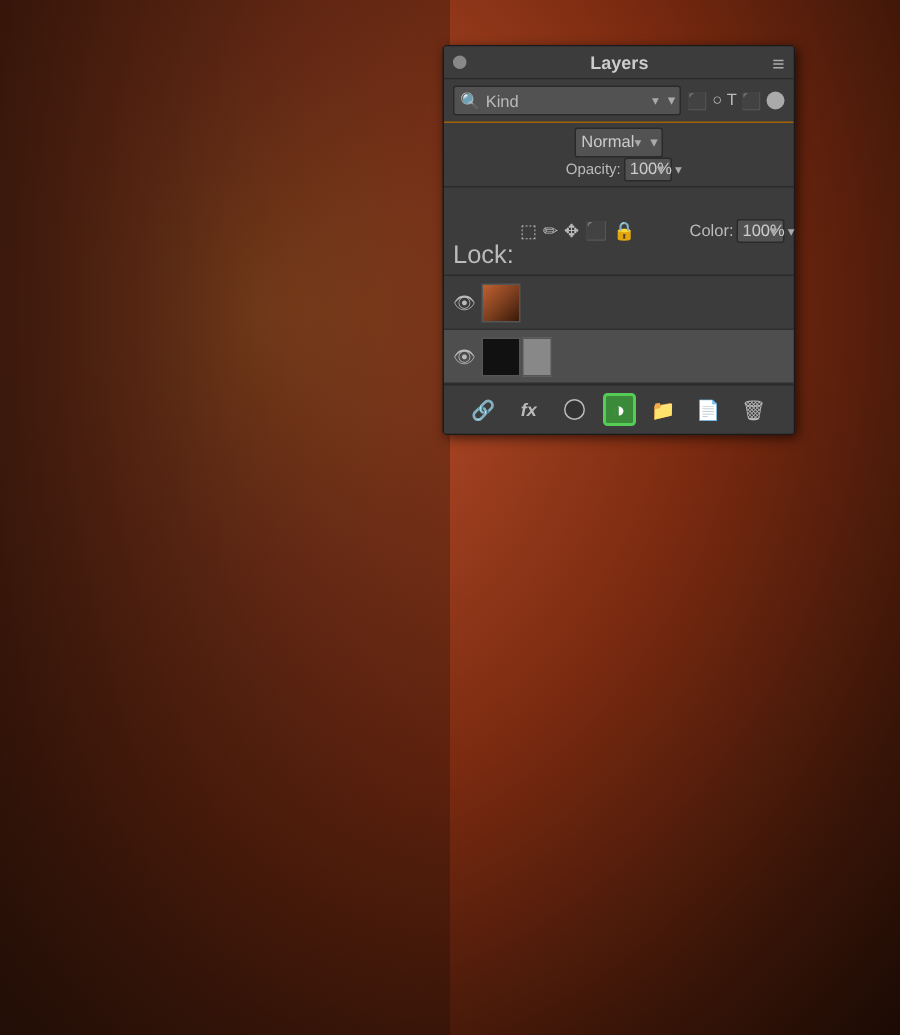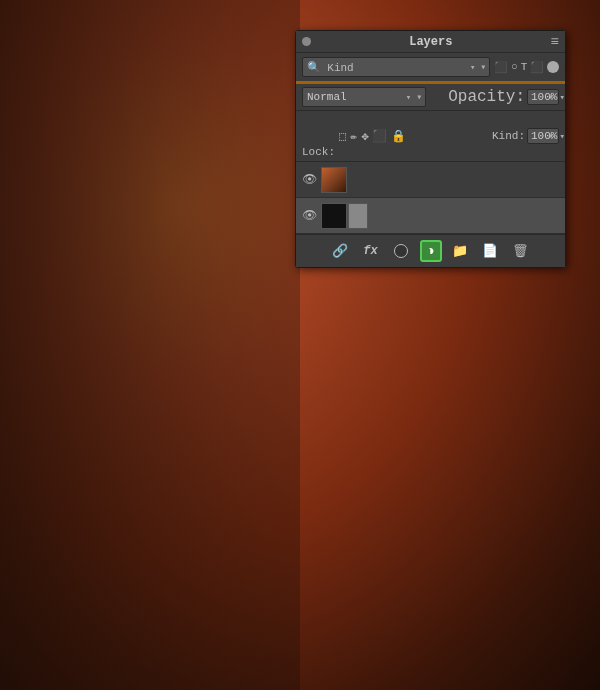--- a/index.html
+++ b/index.html
@@ -31,27 +31,26 @@
       height: 690px;
       background: linear-gradient(to right, rgba(20,10,5,0.7) 0%, rgba(20,10,5,0.3) 100%);
       z-index: 1;
     }
 
     
     .layers-panel {
       position: absolute;
       top: 30px;
       left: 295px;
-      width: 271px;
+      width: 235px;
       background: #3c3c3c;
       border: 1px solid #1a1a1a;
       border-radius: 3px;
       z-index: 10;
       box-shadow: 2px 2px 8px rgba(0,0,0,0.6);
-      font-family: Liberation Mono, monospace;
     }
 
     .panel-titlebar {
       display: flex;
       align-items: center;
       justify-content: space-between;
       background: #3c3c3c;
       padding: 4px 6px;
       border-bottom: 1px solid #2a2a2a;
       height: 22px;
@@ -116,23 +115,24 @@
       color: #bbb;
       font-size: 11px;
       cursor: pointer;
     }
 
     
     .blend-row {
       display: flex;
       align-items: center;
       padding: 3px 6px;
-      gap: 22px;
-      background: #3c3c3c;
-      border-top: 3px solid #a16207;
+      gap: 0;
+      background: #3c3c3c;
+      border-top: 1px solid #a16207;
+      flex-direction: column;
     }
 
     .blend-select {
       flex: 1;
       background: #525252;
       border: 1px solid #2a2a2a;
       color: #ccc;
       font-size: 11px;
       padding: 2px 4px;
       border-radius: 2px;
@@ -144,21 +144,21 @@
     }
 
     .opacity-group {
       display: flex;
       align-items: center;
       gap: 2px;
     }
 
     .opacity-label {
       color: #bbb;
-      font-size: 16px;
+      font-size: 10px;
     }
 
     .opacity-value {
       color: #ccc;
       font-size: 11px;
       background: #525252;
       border: 1px solid #2a2a2a;
       padding: 1px 3px;
       border-radius: 2px;
       width: 32px;
@@ -175,21 +175,21 @@
       display: flex;
       align-items: center;
       padding: 3px 6px;
       gap: 4px;
       background: #3c3c3c;
       border-top: 1px solid #2a2a2a;
     }
 
     .lock-label {
       color: #bbb;
-      font-size: 11px;
+      font-size: 17px;
       margin-top: 32px;
     }
 
     .lock-icons {
       display: flex;
       gap: 4px;
       align-items: center;
       flex: 1;
     }
 
@@ -392,21 +392,21 @@
   <div class="lock-row">
     <span class="lock-label">Lock:</span>
     <div class="lock-icons">
       <span class="lock-icon" style="font-size:12px;">⬚</span>
       <span class="lock-icon" style="font-size:12px;">✏</span>
       <span class="lock-icon" style="font-size:12px;">✥</span>
       <span class="lock-icon" style="font-size:12px;">⬛</span>
       <span class="lock-icon" style="font-size:12px;">🔒</span>
     </div>
     <div class="fill-group">
-      <span class="fill-label">Kind:</span>
+      <span class="fill-label">Color:</span>
       <div class="fill-value select-wrapper" style="display:flex;align-items:center;gap:2px;">
         <span style="font-size:11px;color:#ccc;">100%</span>
         <span class="small-arrow">▾</span>
       </div>
     </div>
   </div>
 
   <div class="layers-list">
 
     <div class="layer-item">

